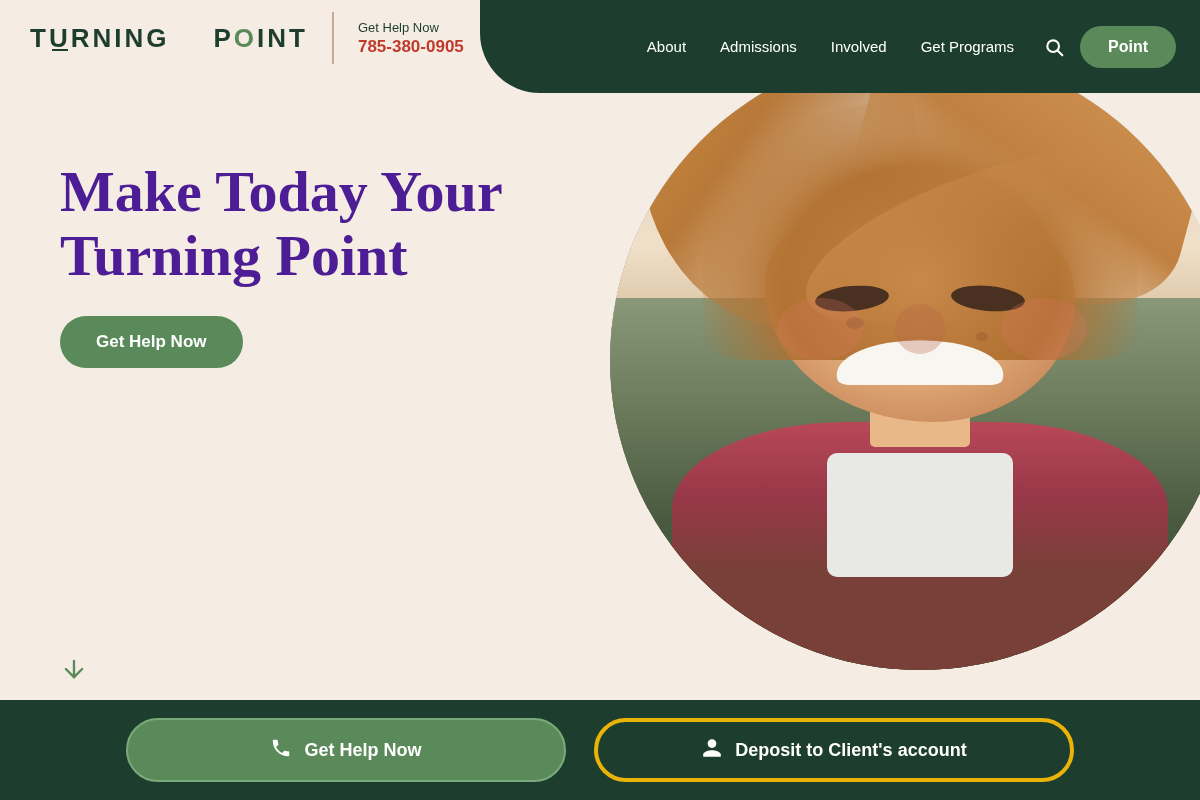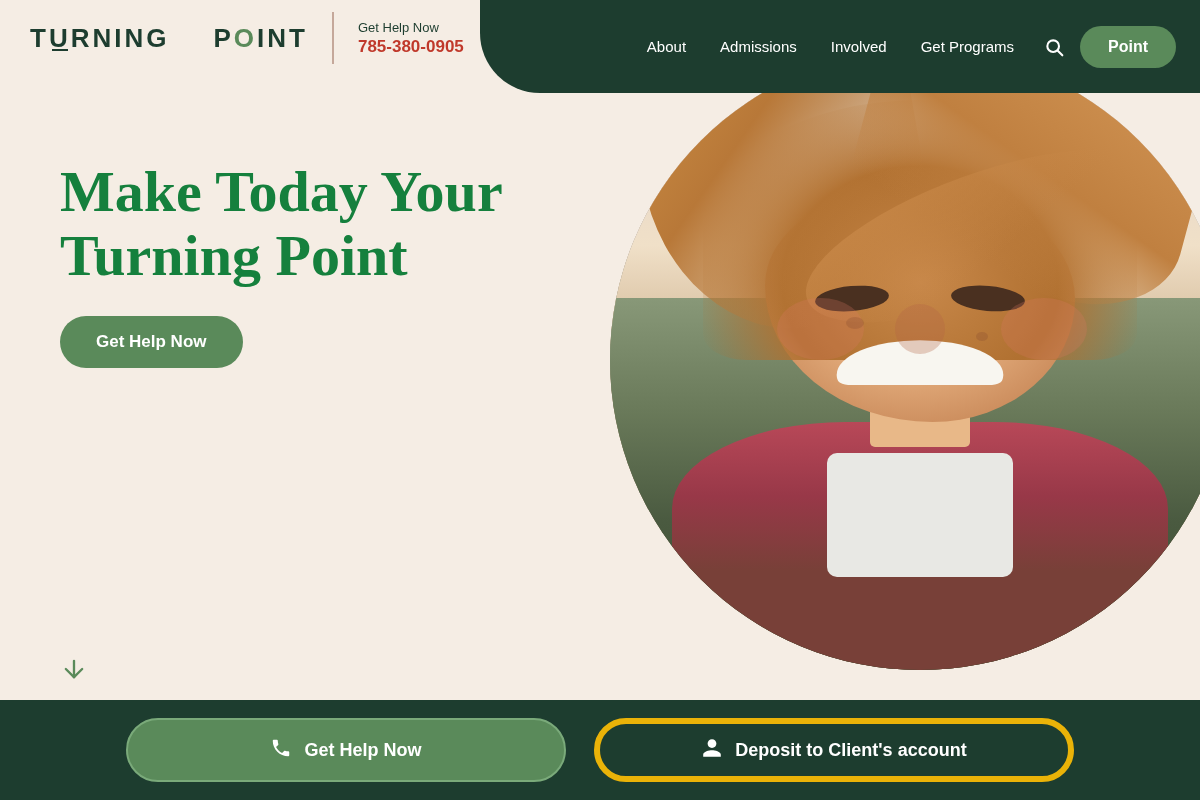--- a/index.html
+++ b/index.html
@@ -134,21 +134,21 @@
       position: absolute;
       top: 160px;
       left: 60px;
       width: 520px;
     }
 
     .hero-title {
       font-family: 'Georgia', serif;
       font-size: 58px;
       font-weight: 700;
-      color: #15803d;
+      color: #4c1d95;
       line-height: 1.1;
       margin-bottom: 28px;
     }
 
     .hero-description {
       font-family: 'Arial', sans-serif;
       font-size: 16px;
       color: #4a4a4a;
       line-height: 1.7;
       margin-bottom: 36px;
@@ -239,21 +239,21 @@
       justify-content: center;
       gap: 12px;
     }
 
     .btn-bottom-deposit {
       flex: 1;
       max-width: 480px;
       height: 64px;
       background-color: transparent;
       color: #ffffff;
-      border: 6px solid #eab308;
+      border: 4px solid #eab308;
       border-radius: 40px;
       font-family: 'Arial', sans-serif;
       font-size: 18px;
       font-weight: 600;
       cursor: pointer;
       display: flex;
       align-items: center;
       justify-content: center;
       gap: 12px;
     }

